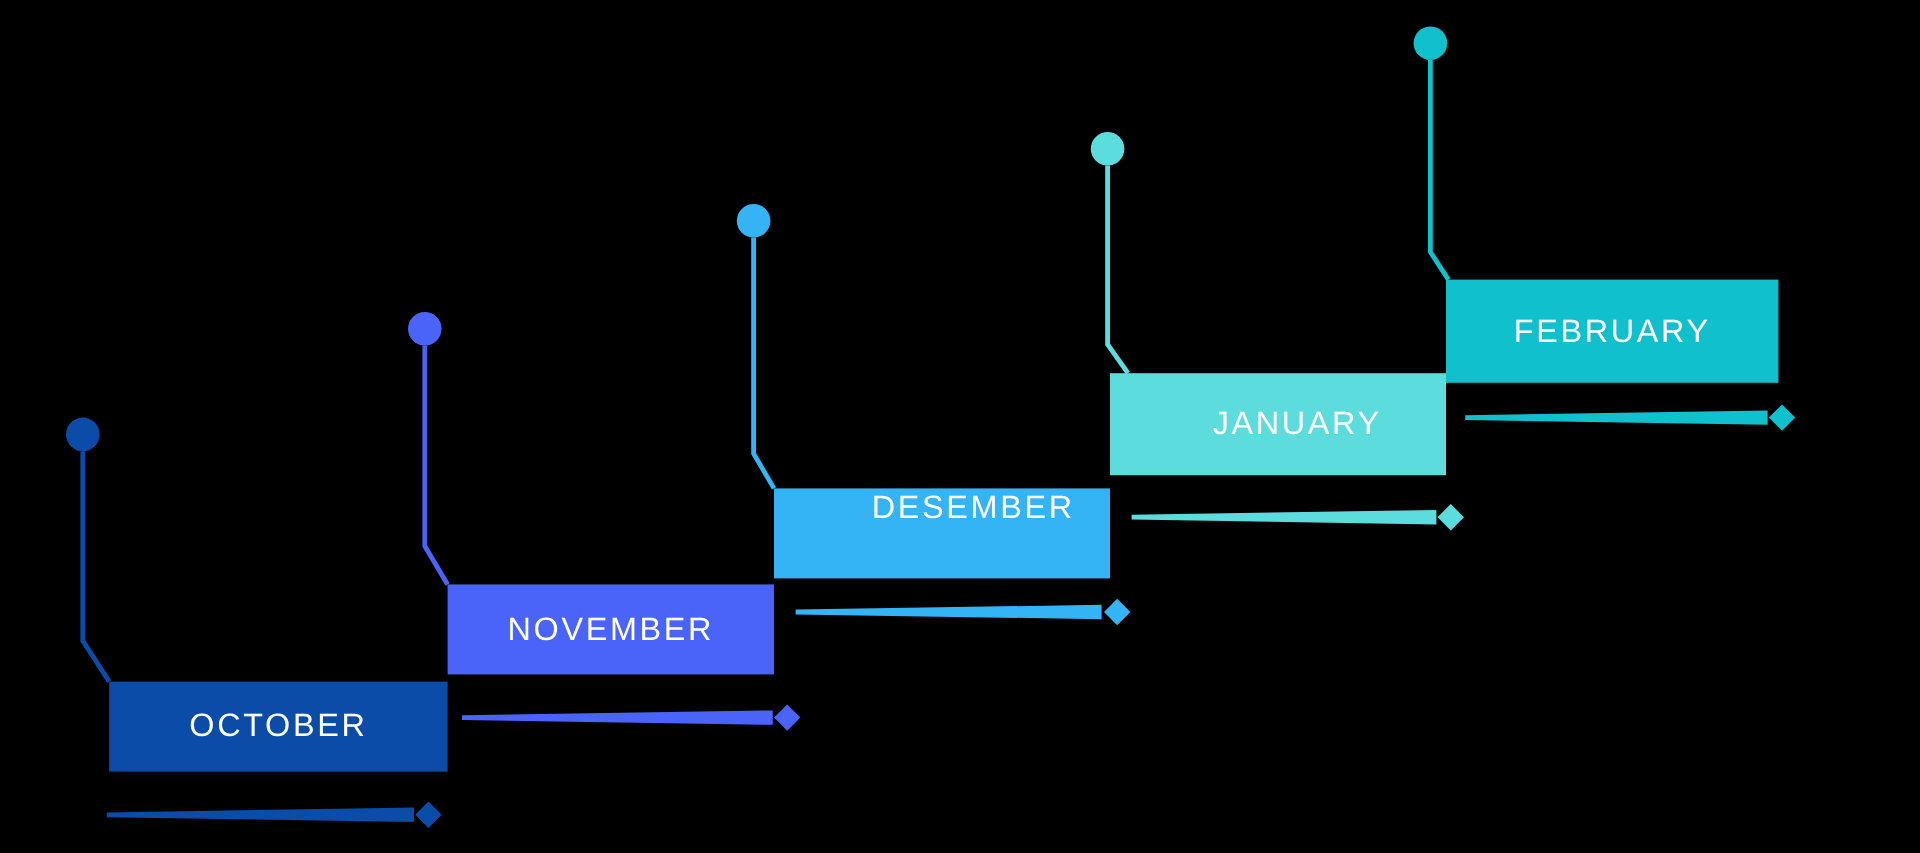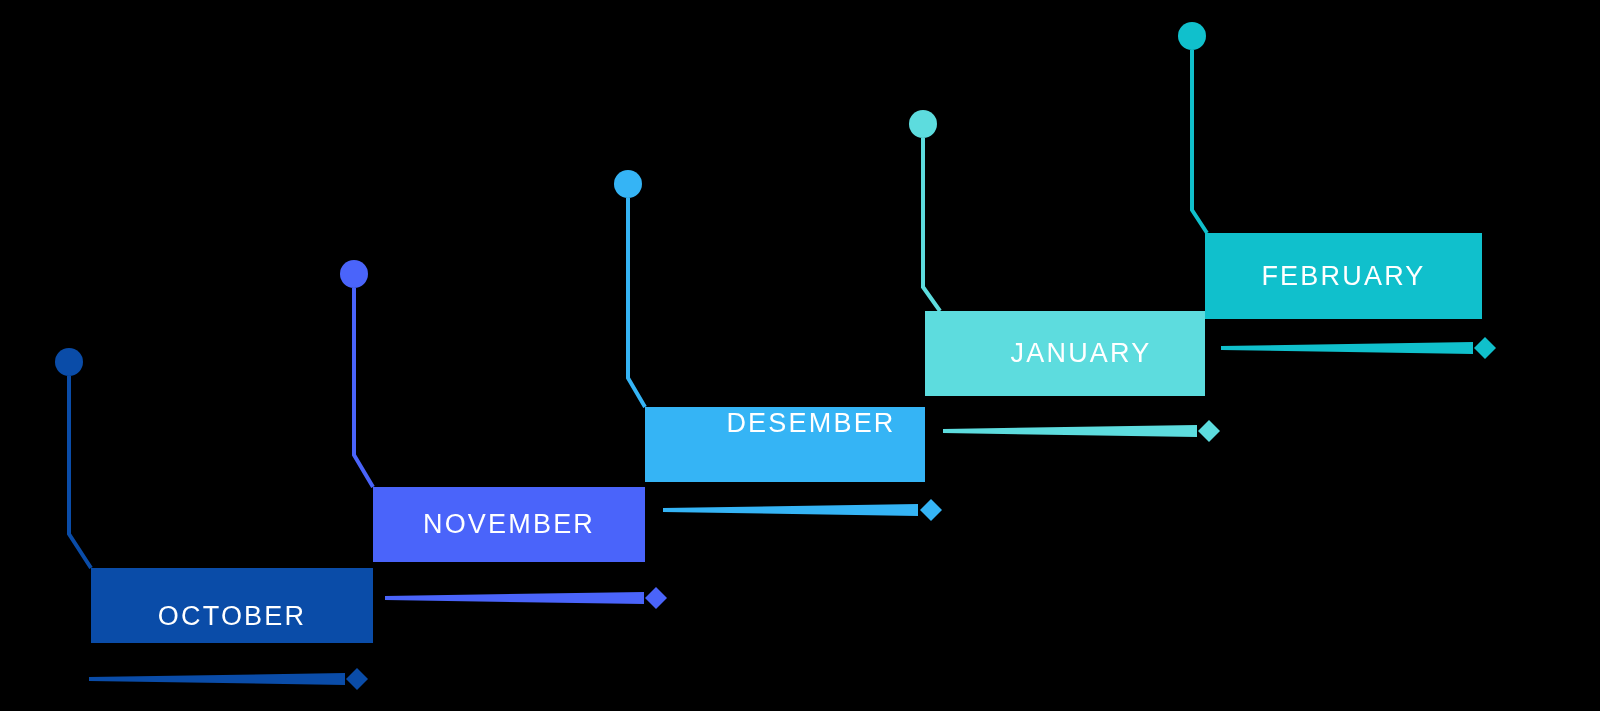--- a/index.html
+++ b/index.html
@@ -64,19 +64,19 @@
         <circle cx="923" cy="124" r="14" fill="#5DDCDE"></circle>
         <rect x="925" y="311" width="280" height="85" fill="#5DDCDE"></rect>
         <polygon points="1221,346 1473,342 1473,354 1221,350" fill="#10C0CC"></polygon>
         <polygon points="1485,337 1496,348 1485,359 1474,348" fill="#10C0CC"></polygon>
         <path d="M 1192 50 L 1192 210 L 1207 233" fill="none" stroke="#10C0CC" stroke-width="4" stroke-linecap="butt" stroke-linejoin="miter"></path>
         <circle cx="1192" cy="36" r="14" fill="#10C0CC"></circle>
         <rect x="1205" y="233" width="277" height="86" fill="#10C0CC"></rect>
       </g>
   </svg>
   <div id="labels">
-      <div class="step-label" style="left: 91px; top: 580px; width: 282px; height: 73px; color: rgb(255, 255, 255);">OCTOBER</div>
+      <div class="step-label" style="left: 91px; top: 568px; width: 282px; height: 73px; color: rgb(255, 255, 255);">OCTOBER</div>
       <div class="step-label" style="left: 373px; top: 487px; width: 272px; height: 75px; color: rgb(255, 255, 255); border-radius: 15px;">NOVEMBER</div>
       <div class="step-label" style="left: 645px; top: 386px; width: 332px; height: 75px; color: rgb(255, 255, 255);">DESEMBER</div>
       <div class="step-label" style="left: 925px; top: 311px; width: 280px; height: 85px; color: #ffffff; margin-left: 16px;">JANUARY</div>
       <div class="step-label" style="left: 1205px; top: 233px; width: 277px; height: 86px; color: rgb(255, 255, 255);">FEBRUARY</div>
     </div>
 </div>
 
 </body></html>

